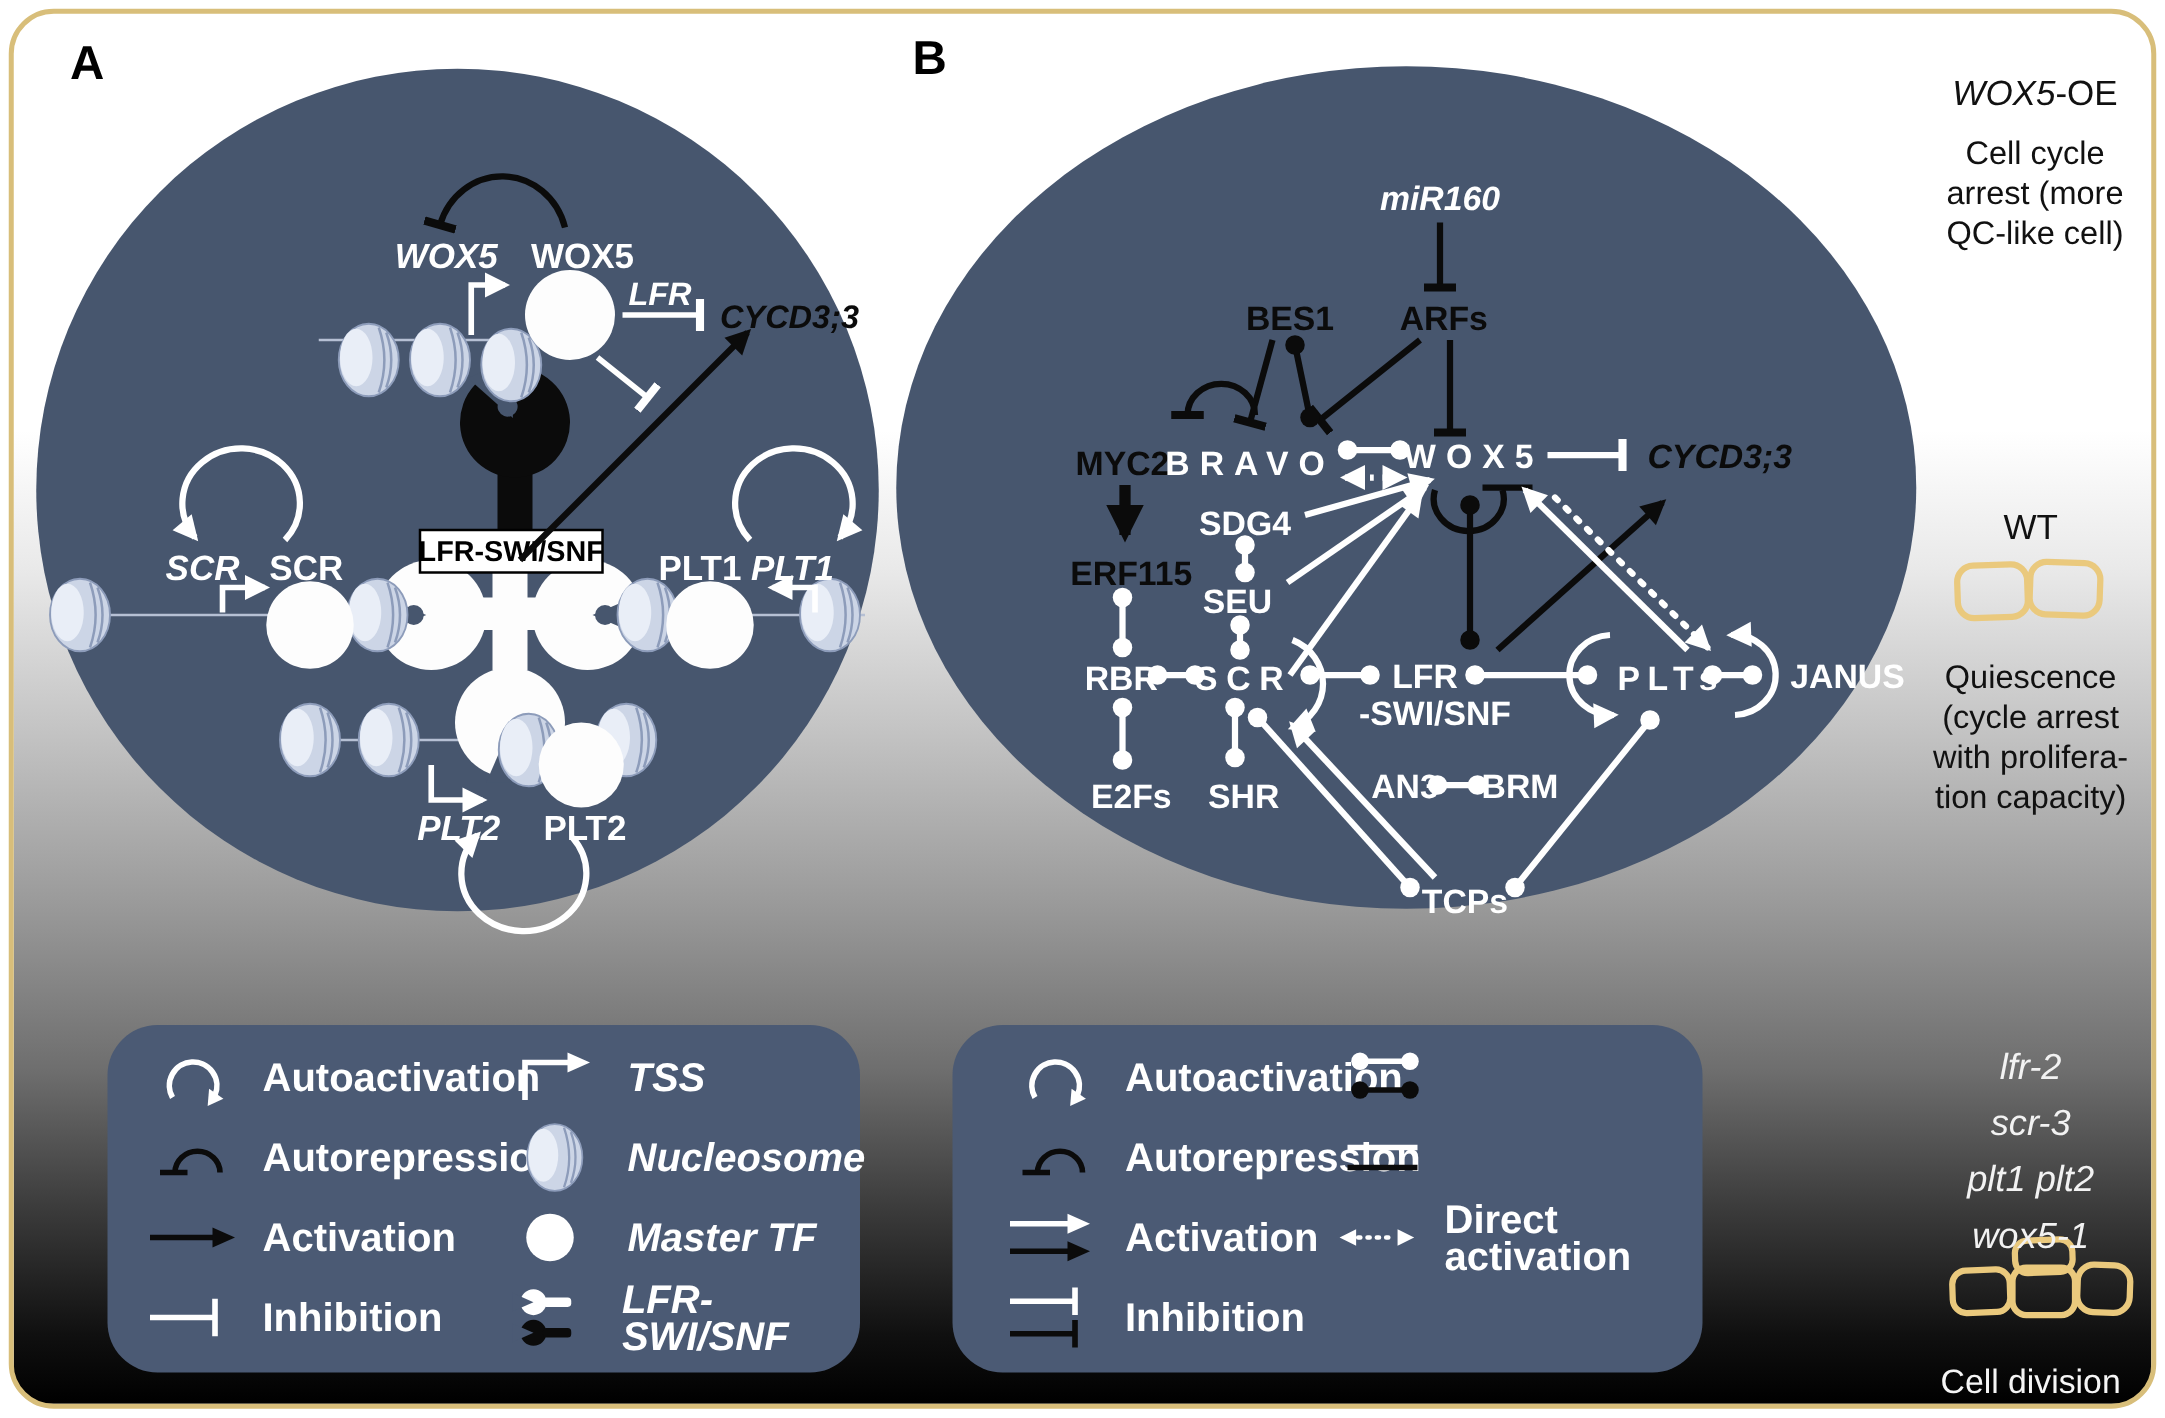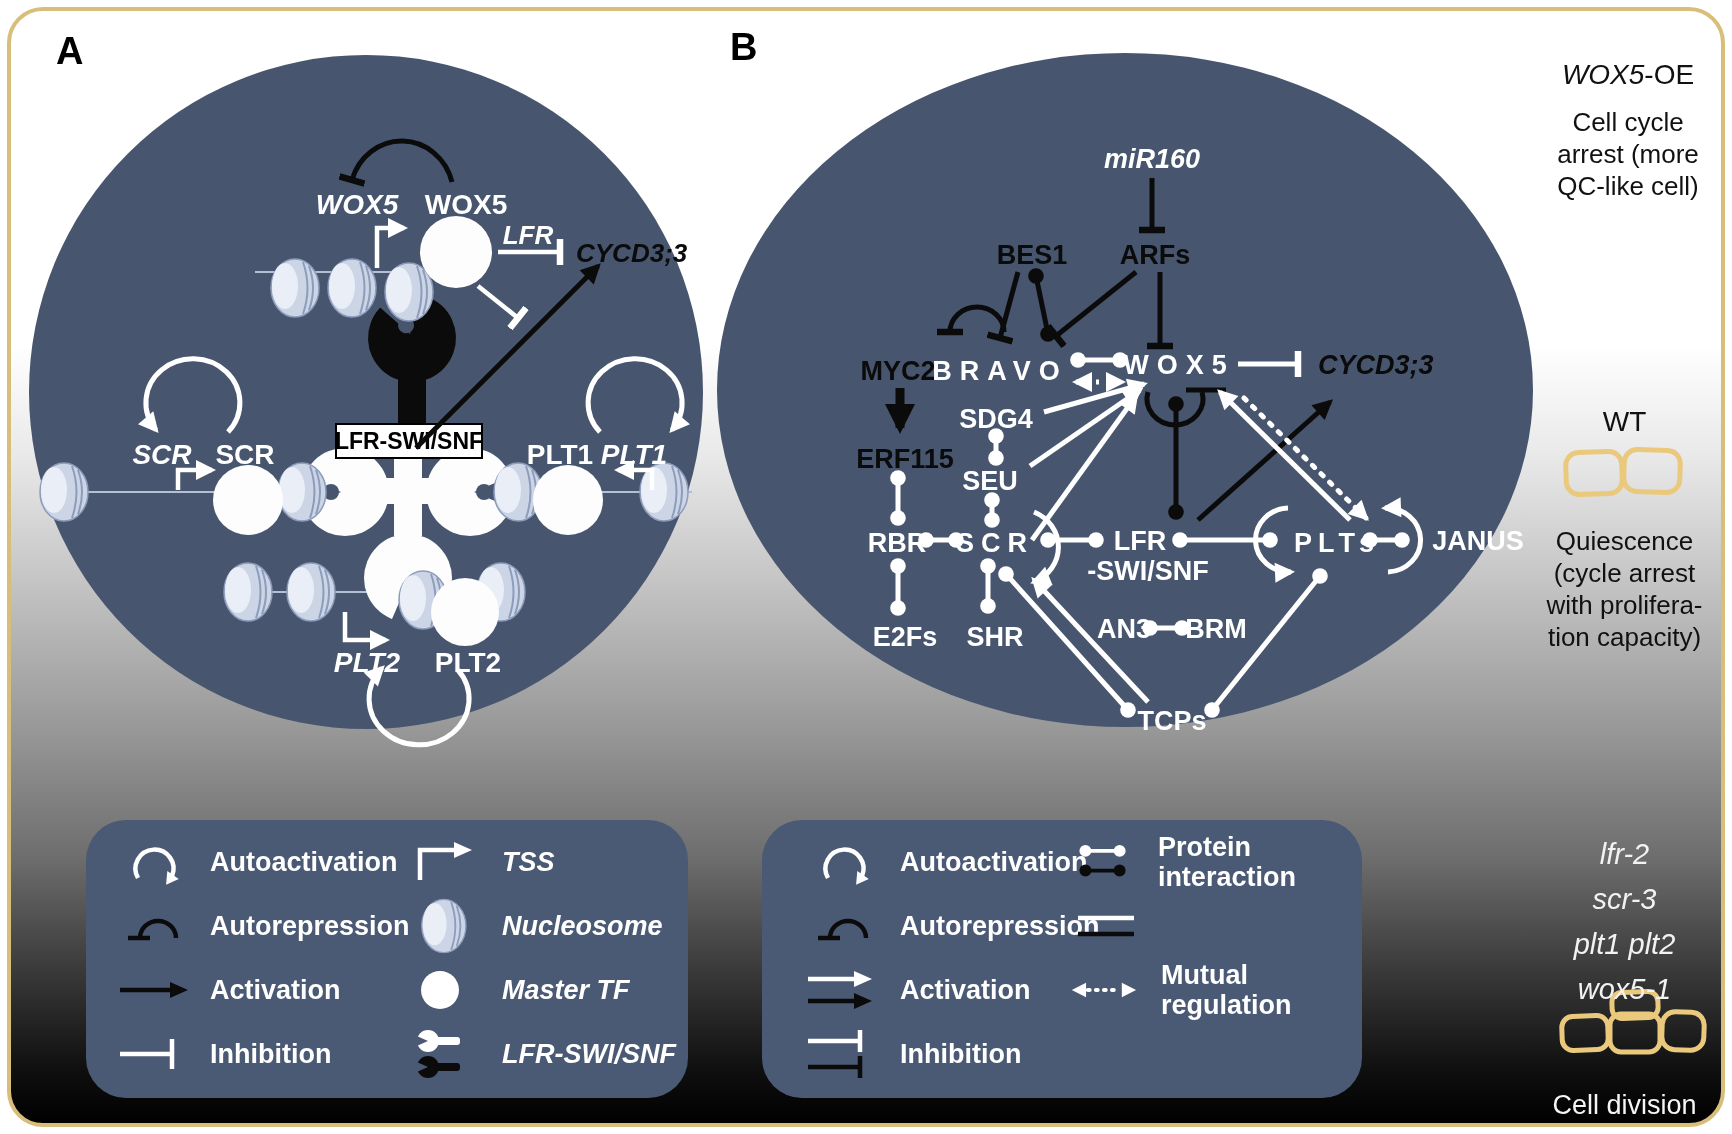--- a/index.html
+++ b/index.html
@@ -7,21 +7,21 @@
          font-family:"Liberation Sans",sans-serif;}
   .bgframe{position:absolute;left:7px;top:7px;width:1710px;height:1112px;border:4px solid #d8be7a;
            border-radius:36px;overflow:hidden;
            background:linear-gradient(180deg,#ffffff 0%,#ffffff 30%,#e9e9e9 40%,#c2c2c2 52%,
              #9a9a9a 64%,#6e6e6e 76%,#3b3b3b 86%,#101010 95%,#000000 100%);}
   svg.main{position:absolute;left:0;top:0;}
   .panel-letter{position:absolute;font-weight:bold;font-size:38px;color:#000;}
   .legend{position:absolute;background:#4b5a74;border-radius:40px;}
   .lcol{position:absolute;top:10px;}
   .lrow{height:64px;display:flex;align-items:center;gap:16px;}
-  .lrow span{color:#fff;font-weight:bold;font-size:27px;line-height:30px;}
+  .lrow span{color:#fff;font-weight:bold;font-size:32px;line-height:30px;}
   .anno{position:absolute;text-align:center;}
   .anno .l{font-size:26px;line-height:32px;color:#111;}
   .anno .t{font-size:28px;line-height:34px;color:#111;margin-bottom:14px;}
   .anno .mut{font-size:29px;line-height:45px;color:#f2f2f2;font-style:italic;}
   .anno .cd{font-size:27px;color:#f5f5f5;margin-top:6px;}
   .it{font-style:italic;}
 </style>
 </head>
 <body>
 
@@ -322,35 +322,34 @@
     <div class="lcol" style="left:308px;">
       <div class="lrow">
         <svg width="84" height="56" viewBox="0 0 84 56">
           <line x1="18" y1="15" x2="58" y2="15" stroke="#fff" stroke-width="4.5"></line>
             <circle cx="18" cy="15" r="7" fill="#fff"></circle>
             <circle cx="58" cy="15" r="7" fill="#fff"></circle>
           <line x1="18" y1="38" x2="58" y2="38" stroke="#0b0b0b" stroke-width="4.5"></line>
             <circle cx="18" cy="38" r="7" fill="#0b0b0b"></circle>
             <circle cx="58" cy="38" r="7" fill="#0b0b0b"></circle>
         </svg>
-          <span>Protein interaction</span>
       </div>
       <div class="lrow">
         <svg width="84" height="56" viewBox="0 0 84 56">
           <line x1="8" y1="20" x2="64" y2="20" stroke="#fff" stroke-width="4.5"></line>
           <line x1="8" y1="36" x2="64" y2="36" stroke="#0b0b0b" stroke-width="4.5"></line>
         </svg>
       </div>
       <div class="lrow">
         <svg width="84" height="56" viewBox="0 0 84 56">
           <line x1="20" y1="28" x2="56" y2="28" stroke="#fff" stroke-width="4.5" stroke-dasharray="2 7" stroke-linecap="round"></line>
           <polygon points="18,20 2,28 18,36" fill="#fff"></polygon>
             <polygon points="58,20 74,28 58,36" fill="#fff"></polygon>
         </svg>
-          <span>Mutual regulation</span>
+          <span>Direct activation</span>
       </div>
     </div>
   </div>
 
   <div class="anno" style="left:1518px;top:58px;width:220px;">
     <div class="t"><span class="it">WOX5</span><span>-OE</span></div>
     <div class="l">Cell cycle</div>
     <div class="l">arrest (more</div>
     <div class="l">QC-like cell)</div>
   </div>

